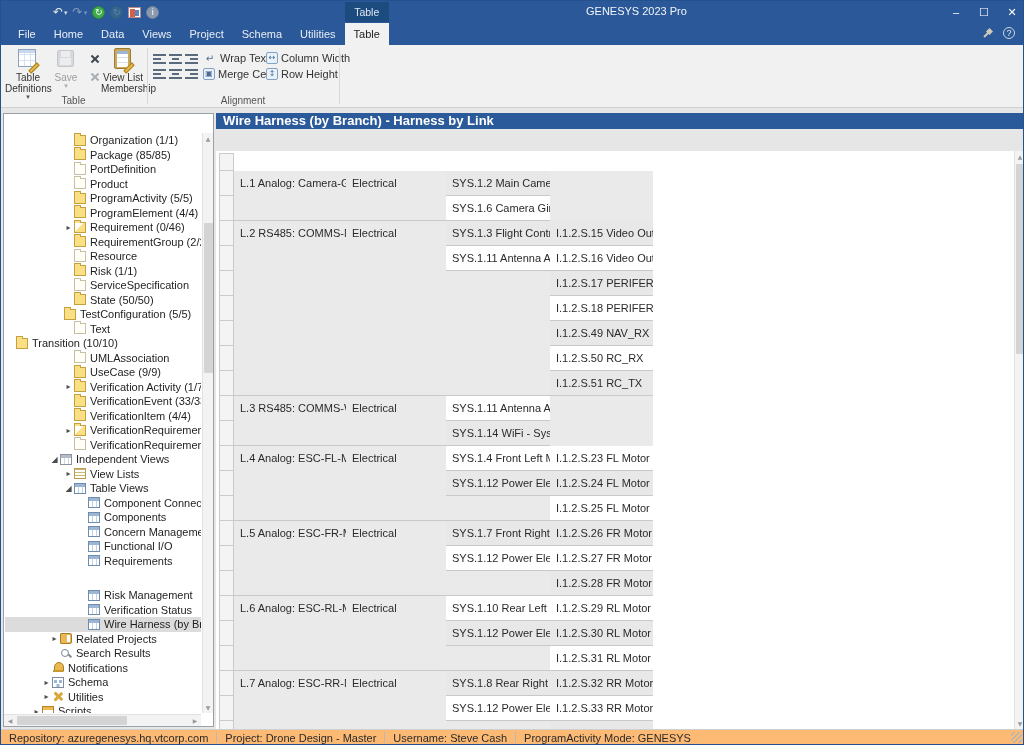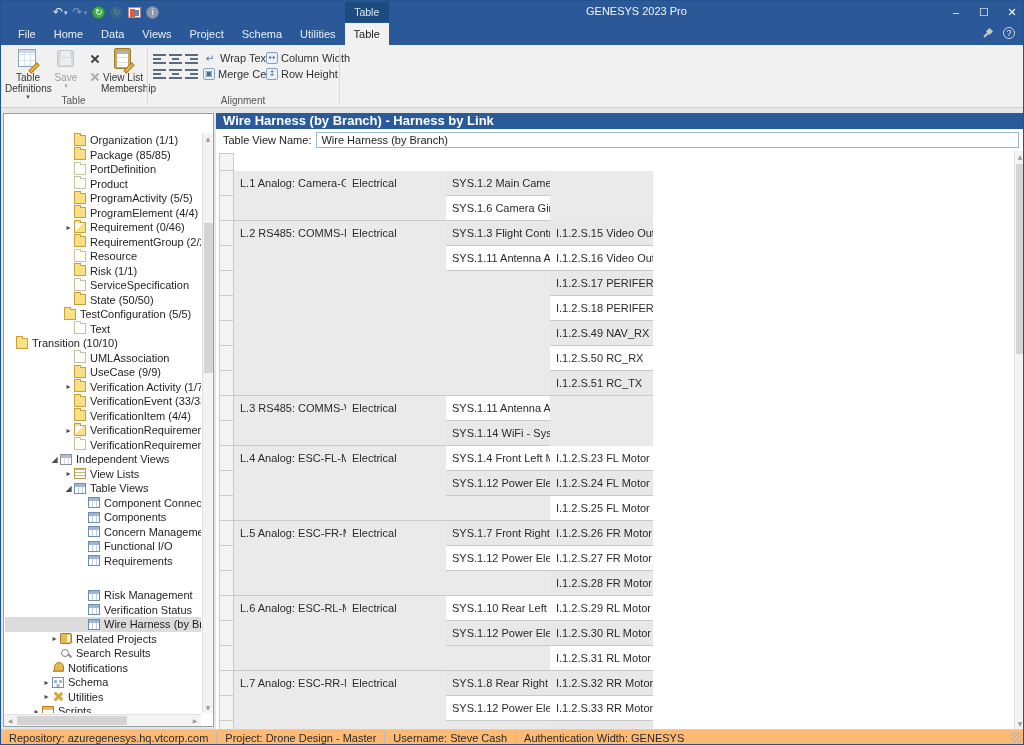--- a/index.html
+++ b/index.html
@@ -504,24 +504,20 @@
       <div class="arr" style="bottom:0;">▼</div>
     </div>
     <div class="hscroll" style="left:0;right:12px;bottom:0;">
       <div class="arr" style="left:0;">◀</div>
       <div class="thumb" style="left:13px;width:110px;"></div>
       <div class="arr" style="right:0;">▶</div>
     </div>
   </div>
 
   <div class="docheader">Wire Harness (by Branch) - Harness by Link</div>
-  <div class="viewnamerow">
-    <label>Table View Name:</label>
-    <input value="Wire Harness (by Branch)" style="">
-  </div>
 
   <div class="tablearea" id="tablearea">
     <div class="tgray"></div>
     <div class="cornercell"></div>
     <div id="tbody">
         <div class="gcell" style="left: 18px; top: 20px; width: 112px;">L.1 Analog: Camera-Gim...</div>
         <div class="gcell" style="left: 130px; top: 20px; width: 100px;">Electrical</div>
         <div class="cell g" style="left: 230px; top: 20px; width: 104px;">SYS.1.2 Main Camera</div>
         <div class="cell w" style="left: 230px; top: 45px; width: 104px;">SYS.1.6 Camera Gimbal</div>
         <div class="gsepline" style="top: 69px;"></div>
@@ -604,16 +600,16 @@
     </div>
   </div>
 
   <div class="statusbar" id="statusbar">
       <span class="seg">Repository: azuregenesys.hq.vtcorp.com</span>
       <span class="div"></span>
       <span class="seg">Project: Drone Design - Master</span>
       <span class="div"></span>
       <span class="seg">Username: Steve Cash</span>
       <span class="div"></span>
-      <span class="seg">Authentication Width: GENESYS</span>
+      <span class="seg">ProgramActivity Mode: GENESYS</span>
     </div>
   <div class="grip"></div>
 </div>
 
 </body></html>

